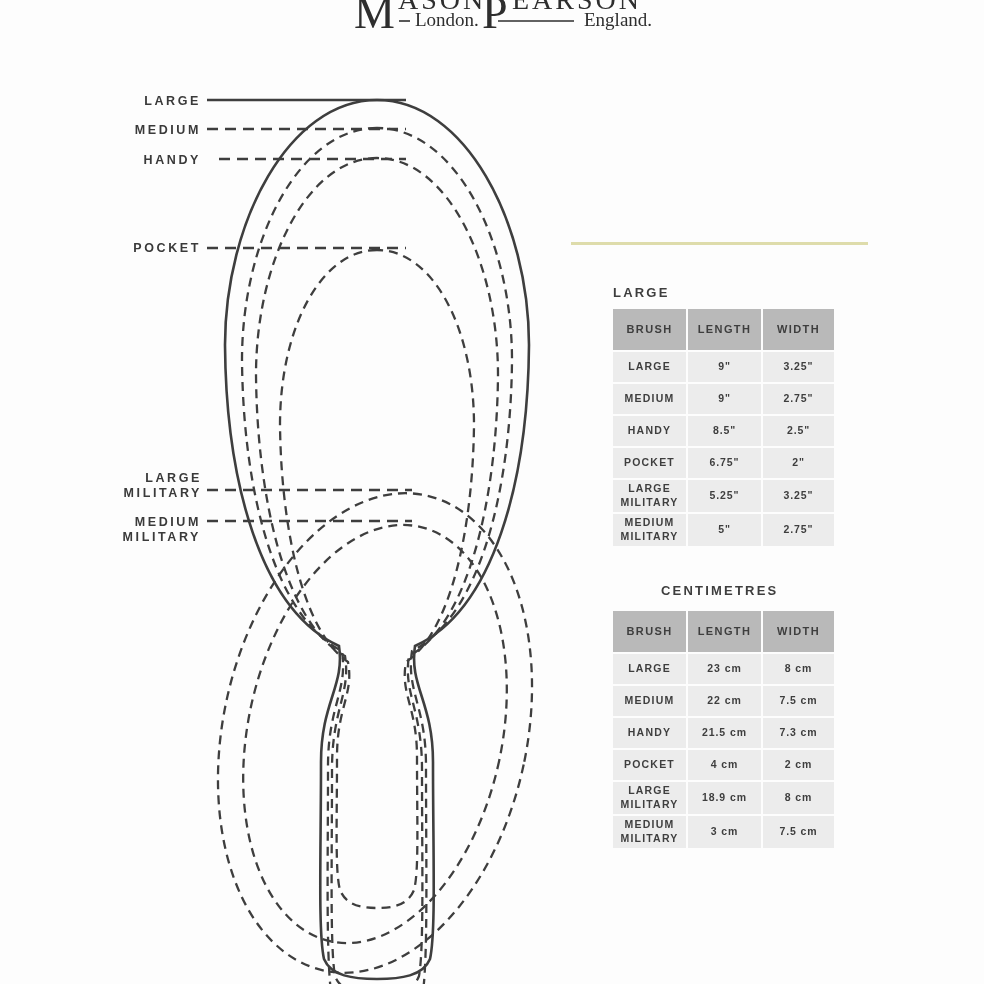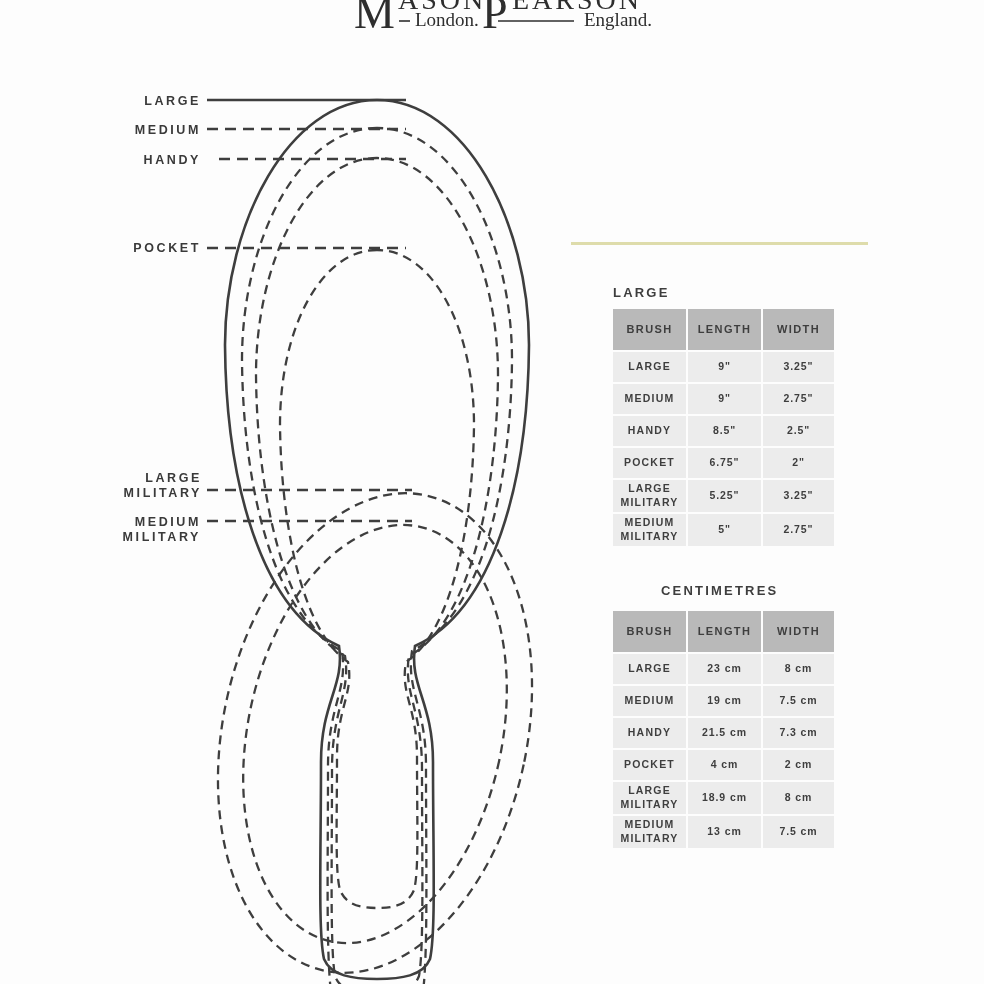--- a/index.html
+++ b/index.html
@@ -145,33 +145,33 @@
   <div class="sg-table centimetres">
     <div class="cell head">BRUSH</div>
     <div class="cell head">LENGTH</div>
     <div class="cell head">WIDTH</div>
 
     <div class="cell brush">LARGE</div>
     <div class="cell">23 cm</div>
     <div class="cell">8 cm</div>
 
     <div class="cell brush">MEDIUM</div>
-    <div class="cell">19 cm</div>
+    <div class="cell">22 cm</div>
     <div class="cell">7.5 cm</div>
 
     <div class="cell brush">HANDY</div>
     <div class="cell">21.5 cm</div>
     <div class="cell">7.3 cm</div>
 
     <div class="cell brush">POCKET</div>
     <div class="cell">4 cm</div>
     <div class="cell">2 cm</div>
 
     <div class="cell brush">LARGE MILITARY</div>
     <div class="cell">18.9 cm</div>
     <div class="cell">8 cm</div>
 
     <div class="cell brush">MEDIUM MILITARY</div>
-    <div class="cell">13 cm</div>
+    <div class="cell">3 cm</div>
     <div class="cell">7.5 cm</div>
   </div>
 
 </div>
 
 </body></html>

